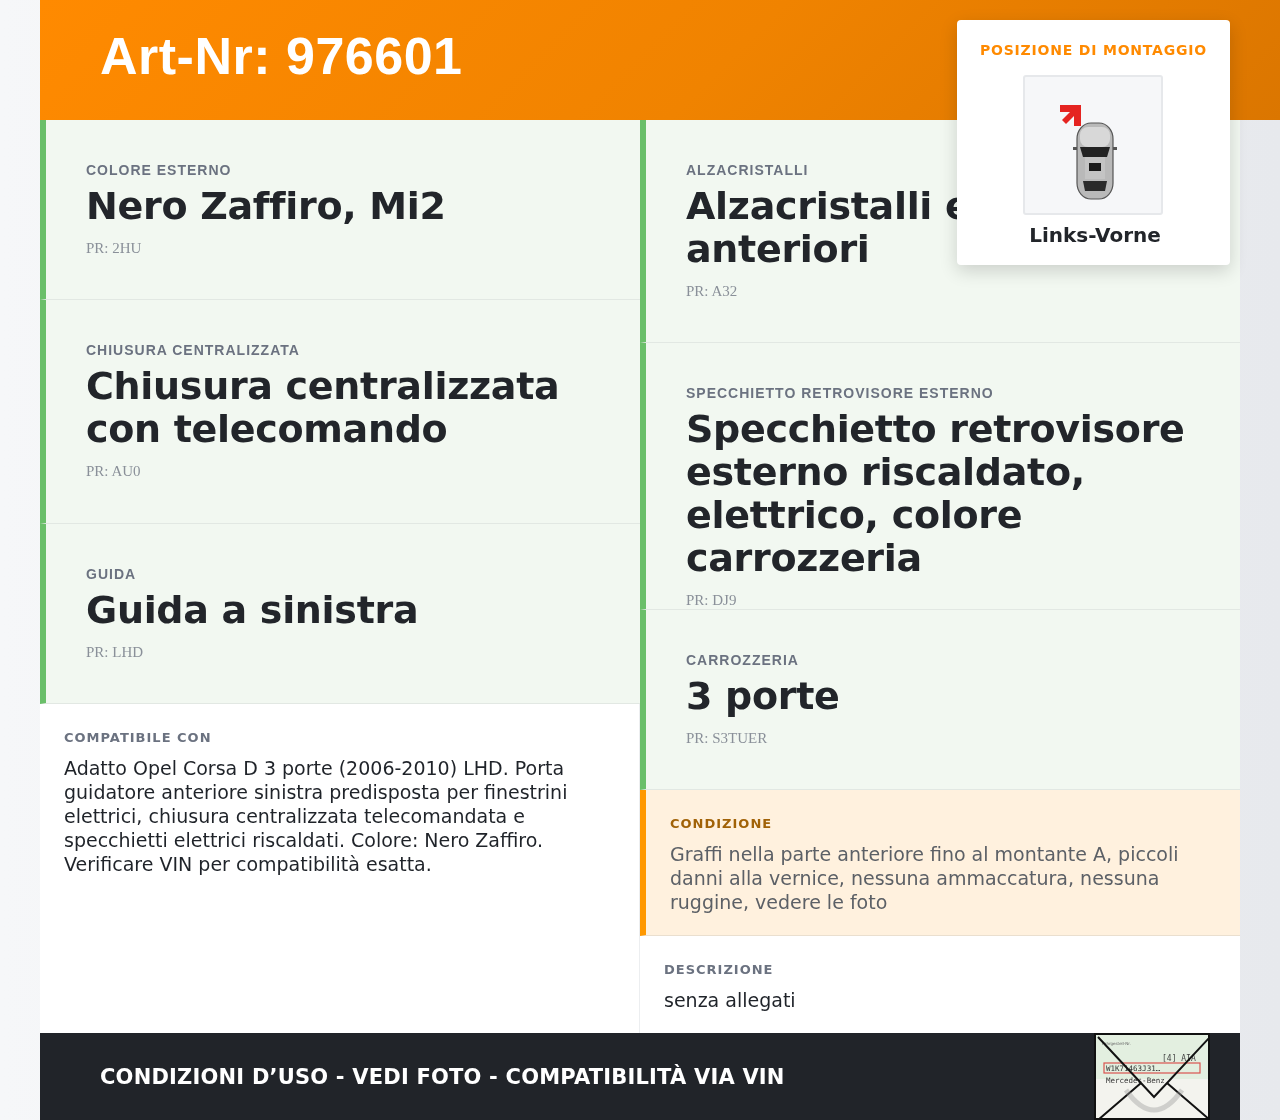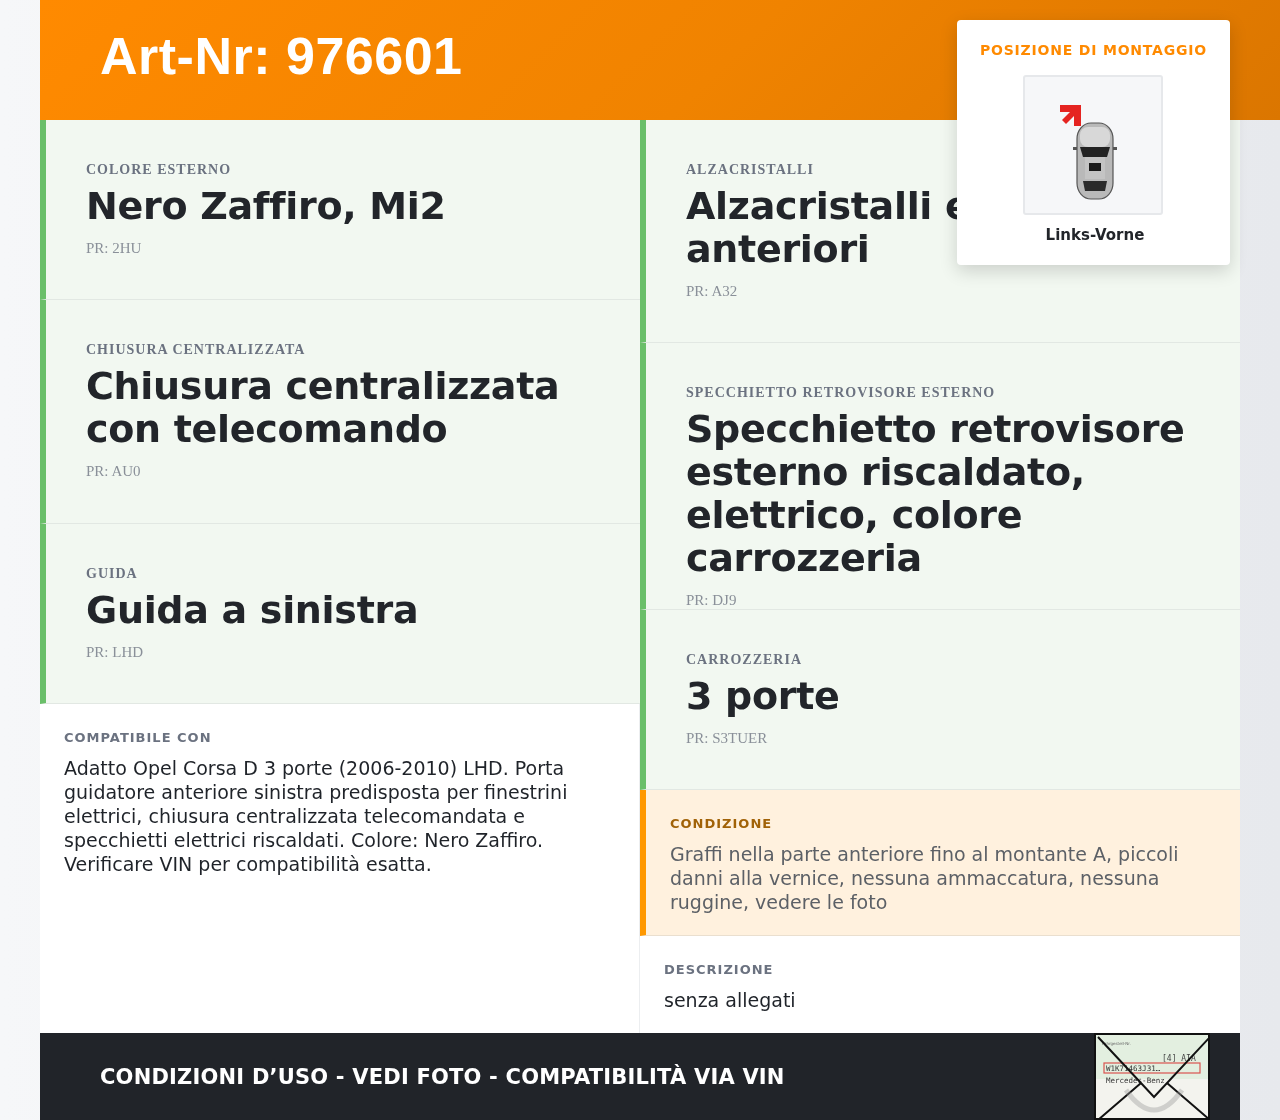--- a/index.html
+++ b/index.html
@@ -28,21 +28,21 @@
     .col-right { left: 600px; }
 
     .feature {
       position: relative;
       background: #f2f8f1;
       border-left: 6px solid #6abf69;
       border-bottom: 1px solid #e2e8e3;
       padding: 42px 40px 40px 40px;
     }
     .feature-label {
-      font-family: Liberation Serif, serif;
+      font-family: Liberation Sans, sans-serif;
       font-size: 14px; font-weight: 600; letter-spacing: 1px;
       color: #6b7280; text-transform: uppercase; line-height: 16px;
     }
     .feature-value {
       font-family: "DejaVu Sans", sans-serif;
       font-size: 38px; font-weight: 700; color: #22252a;
       line-height: 43px; margin-top: 7px; letter-spacing: -0.3px;
     }
     .feature-code {
       font-family: Liberation Serif, serif;
@@ -113,21 +113,21 @@
       font-size: 14px; font-weight: 700; letter-spacing: 0.8px; color: #ff8a00;
       line-height: 18px;
     }
     .mount-img {
       position: absolute; left: 66px; top: 55px; width: 140px; height: 140px;
       background: #f6f7f9; border: 2px solid #e6e8eb; border-radius: 3px;
     }
     .mount-caption {
       position: absolute; left: 0; top: 206px; width: 276px; text-align: center;
       font-family: "DejaVu Sans", sans-serif;
-      font-size: 15px; font-weight: 600; color: #22252a; line-height: 18px;
+      font-size: 20px; font-weight: 600; color: #22252a; line-height: 18px;
     }
   </style>
 </head>
 <body>
 
 <div class="sheet">
 
   <div class="header">
     <div class="header-title">Art-Nr: 976601</div>
   </div>

